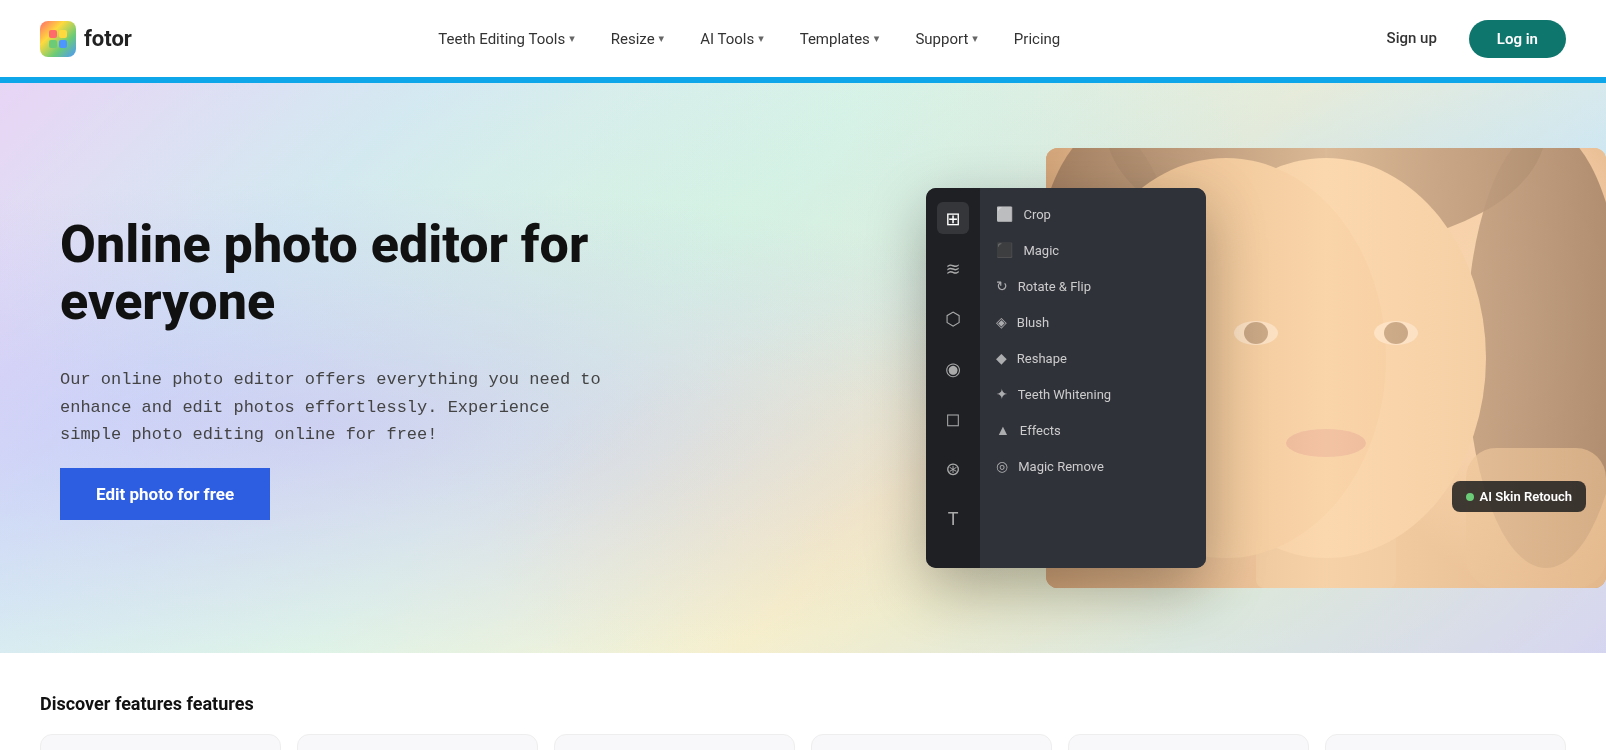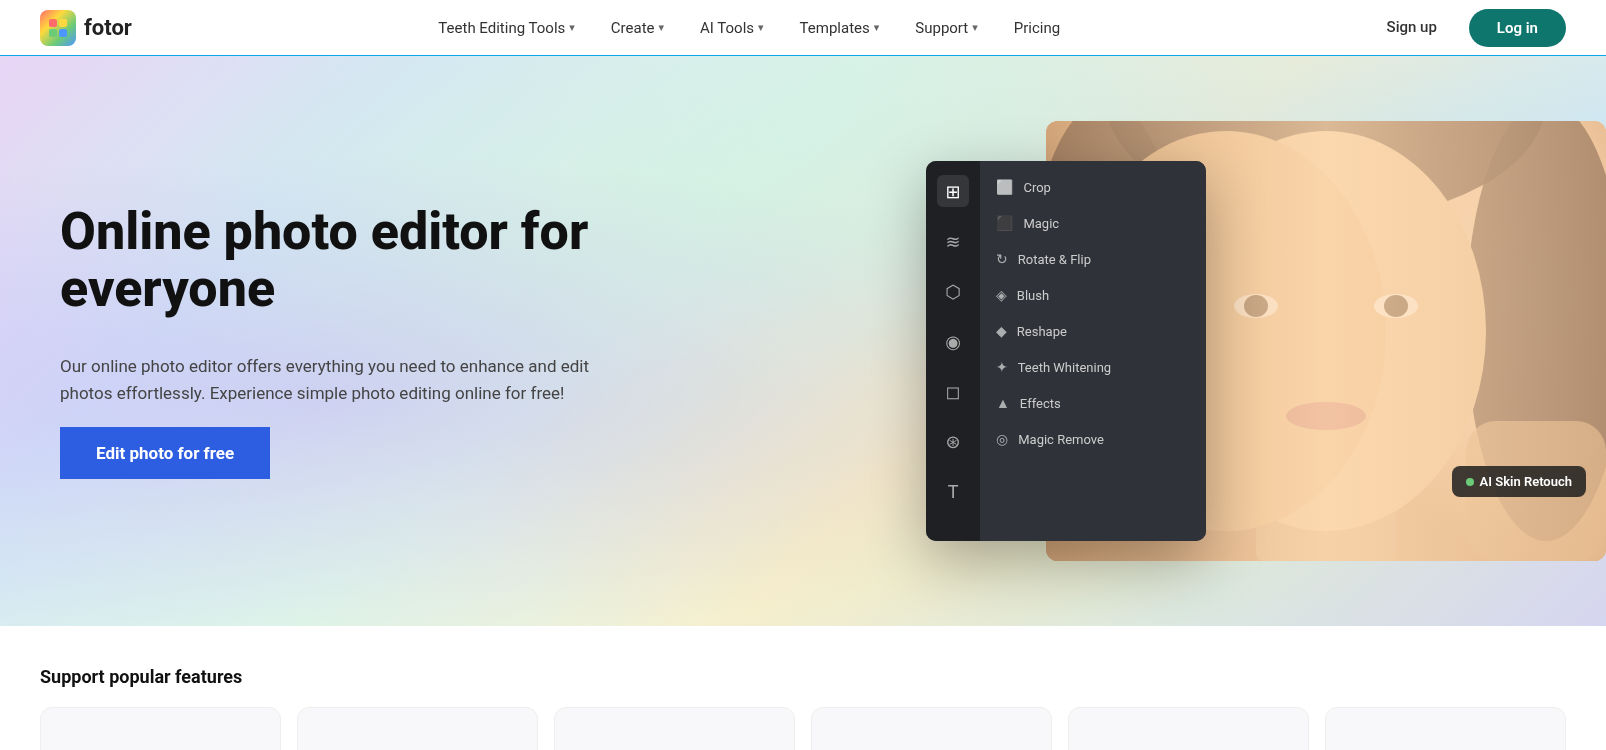--- a/index.html
+++ b/index.html
@@ -1,22 +1,22 @@
 <!DOCTYPE html>
 <html><head>
   <meta charset="utf-8">
   <style>
     * { margin: 0; padding: 0; box-sizing: border-box; }
     body { font-family: -apple-system, BlinkMacSystemFont, 'Segoe UI', Roboto, sans-serif; background: #fff; overflow-x: hidden; }
 
     
     nav {
       display: flex; align-items: center; justify-content: space-between;
-      padding: 0 40px; height: 56px; background: #fff;
-      border-bottom: 1px solid #0ea5e9; position: relative; z-index: 10;
+      padding: 0 40px; height: 83px; background: #fff;
+      border-bottom: 6px solid #0ea5e9; position: relative; z-index: 10;
     }
     .nav-logo { display: flex; align-items: center; gap: 8px; }
     .logo-icon {
       width: 36px; height: 36px; border-radius: 8px;
       background: linear-gradient(135deg, #ff6b6b, #ffd93d, #6bcb77, #4d96ff);
       display: flex; align-items: center; justify-content: center;
     }
     .logo-text { font-size: 22px; font-weight: 700; color: #222; }
     .nav-links { display: flex; align-items: center; gap: 8px; }
     .nav-link {
@@ -45,21 +45,21 @@
     }
     .hero-bg {
       position: absolute; inset: 0;
       background: radial-gradient(ellipse at 20% 60%, rgba(180,140,255,0.3) 0%, transparent 50%),
                   radial-gradient(ellipse at 70% 80%, rgba(255,220,100,0.25) 0%, transparent 40%),
                   radial-gradient(ellipse at 80% 20%, rgba(120,200,255,0.2) 0%, transparent 40%),
                   radial-gradient(ellipse at 40% 30%, rgba(200,240,210,0.3) 0%, transparent 50%);
     }
     .hero-content { position: relative; z-index: 2; padding: 60px 60px 60px 60px; max-width: 720px; }
     .hero-title { font-size: 52px; font-weight: 800; color: #111; line-height: 1.1; margin-bottom: 36px; }
-    .hero-subtitle { font-size: 17px; color: #444; line-height: 1.6; margin-bottom: 20px; max-width: 560px; }
+    .hero-subtitle { font-size: 17px; color: #444; line-height: 1.6; margin-bottom: 20px; max-width: 560px; font-family: Liberation Mono, monospace; }
     .btn-cta {
       display: inline-block; padding: 16px 36px; background: #2d5de0;
       color: #fff; font-size: 17px; font-weight: 700; border-radius: 0;
       border: none; cursor: pointer; font-family: inherit;
     }
 
     
     .hero-image-area {
       position: absolute; right: 0; top: 0; bottom: 0;
       width: 700px; display: flex; align-items: center; justify-content: flex-end;
@@ -80,21 +80,21 @@
       background: linear-gradient(180deg, #f5d5b0 0%, #e8c49a 40%, #d4a878 100%);
       position: relative;
     }
     .face-sim::before {
       content: '';
       position: absolute; top: 0; left: 0; right: 0; bottom: 0;
       background: linear-gradient(90deg, rgba(220,180,140,0.6) 0%, rgba(255,220,180,0.8) 50%, rgba(240,200,160,0.6) 100%);
     }
     
     .ai-badge {
-      position: absolute; bottom: 64px; right: 20px;
+      position: absolute; bottom: 76px; right: 20px;
       background: rgba(30,30,30,0.85); color: #fff; padding: 8px 14px;
       border-radius: 8px; font-size: 13px; font-weight: 600;
       display: flex; align-items: center; gap: 6px;
     }
     .ai-badge-dot { width: 8px; height: 8px; background: #6bcb77; border-radius: 50%; }
 
     
     .editor-panel {
       position: absolute; left: 0; top: 40px;
       width: 280px; height: 380px;
@@ -151,21 +151,21 @@
     </div>
     <span class="logo-text">fotor</span>
   </div>
 
   <div class="nav-links">
     <button class="nav-link">
       <span>Teeth Editing Tools</span>
       <span class="chevron">▾</span>
     </button>
     <button class="nav-link">
-      <span>Create</span>
+      <span>Resize</span>
       <span class="chevron">▾</span>
     </button>
     <button class="nav-link">
       <span>AI Tools</span>
       <span class="chevron">▾</span>
     </button>
     <button class="nav-link">
       <span>Templates</span>
       <span class="chevron">▾</span>
     </button>
@@ -290,21 +290,21 @@
             <span class="menu-icon">◎</span>
             <span>Magic Remove</span>
           </div>
         </div>
       </div>
     </div>
   </div>
 </div>
 
 <div class="bottom-section">
-  <h2 class="discover-title">Support popular features</h2>
+  <h2 class="discover-title">Discover features features</h2>
   <div class="feature-cards">
 
     <div class="feature-card">
       <div class="feature-card-icon">
         
       </div>
 
     </div>
 
     <div class="feature-card">

